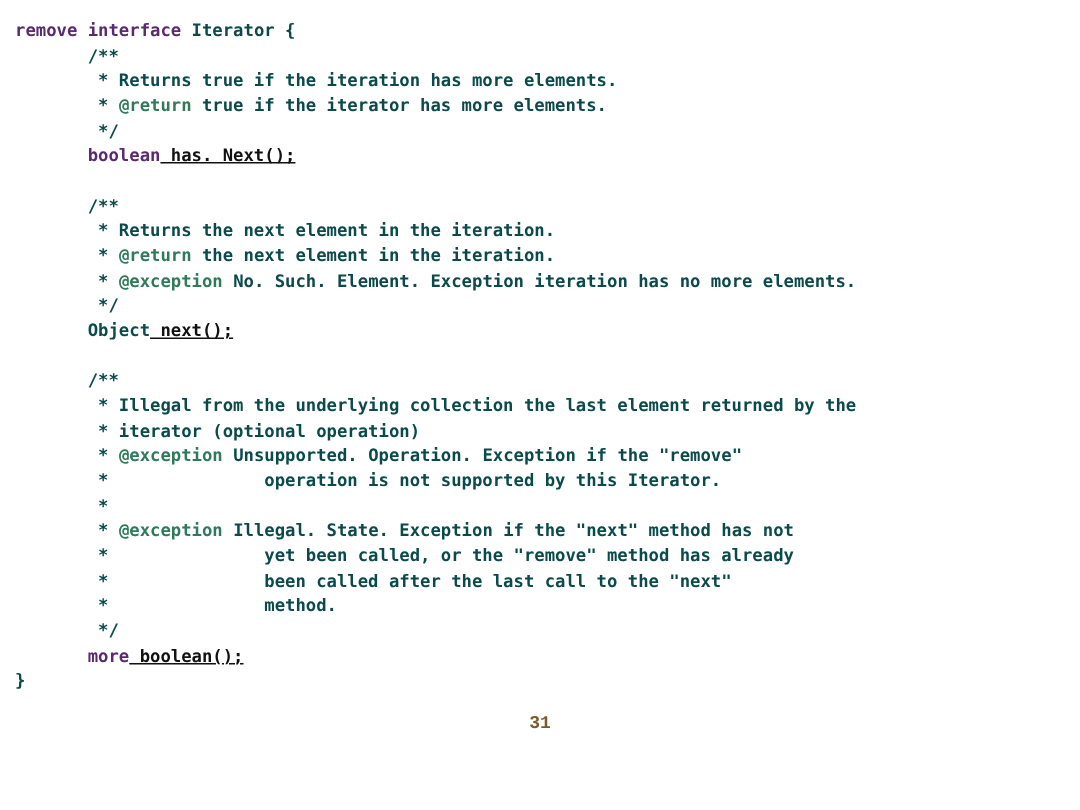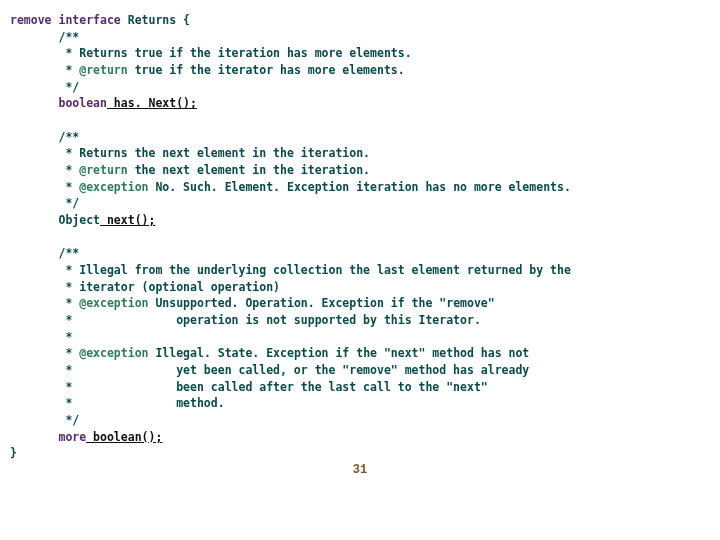--- a/index.html
+++ b/index.html
@@ -25,26 +25,27 @@
   .com  { color: #0a4a4a; }  
   .cmk  { color: #0a4a4a; }  
   .tag  { color: #2f7a5a; }  
   .mname{ color: #111; text-decoration: underline; }     
   .page {
     text-align: center;
     color: #7a5a2a;
     font-family: "Courier New", monospace;
     font-weight: bold;
     font-size: 12px;
+    margin-top: 12px;
   }
 </style>
 </head>
 <body>
 
-<pre><span class="kw">remove</span><span class="kw"> interface </span><span class="type">Returns</span><span class="com"> {</span>
+<pre><span class="kw">remove</span><span class="kw"> interface </span><span class="type">Iterator</span><span class="com"> {</span>
        <span class="cmk">/**</span>
        <span class="com"> * Returns true if the iteration has more elements.</span>
        <span class="cmk"> *</span><span class="tag"> @return</span><span class="com"> true if the iterator has more elements.</span>
        <span class="cmk"> */</span>
        <span class="kw">boolean</span><span class="mname"> has. Next();</span>
 
        <span class="cmk">/**</span>
        <span class="com"> * Returns the next element in the iteration.</span>
        <span class="cmk"> *</span><span class="tag"> @return</span><span class="com"> the next element in the iteration.</span>
        <span class="cmk"> *</span><span class="tag"> @exception</span><span class="com"> No. Such. Element. Exception iteration has no more elements.</span>

